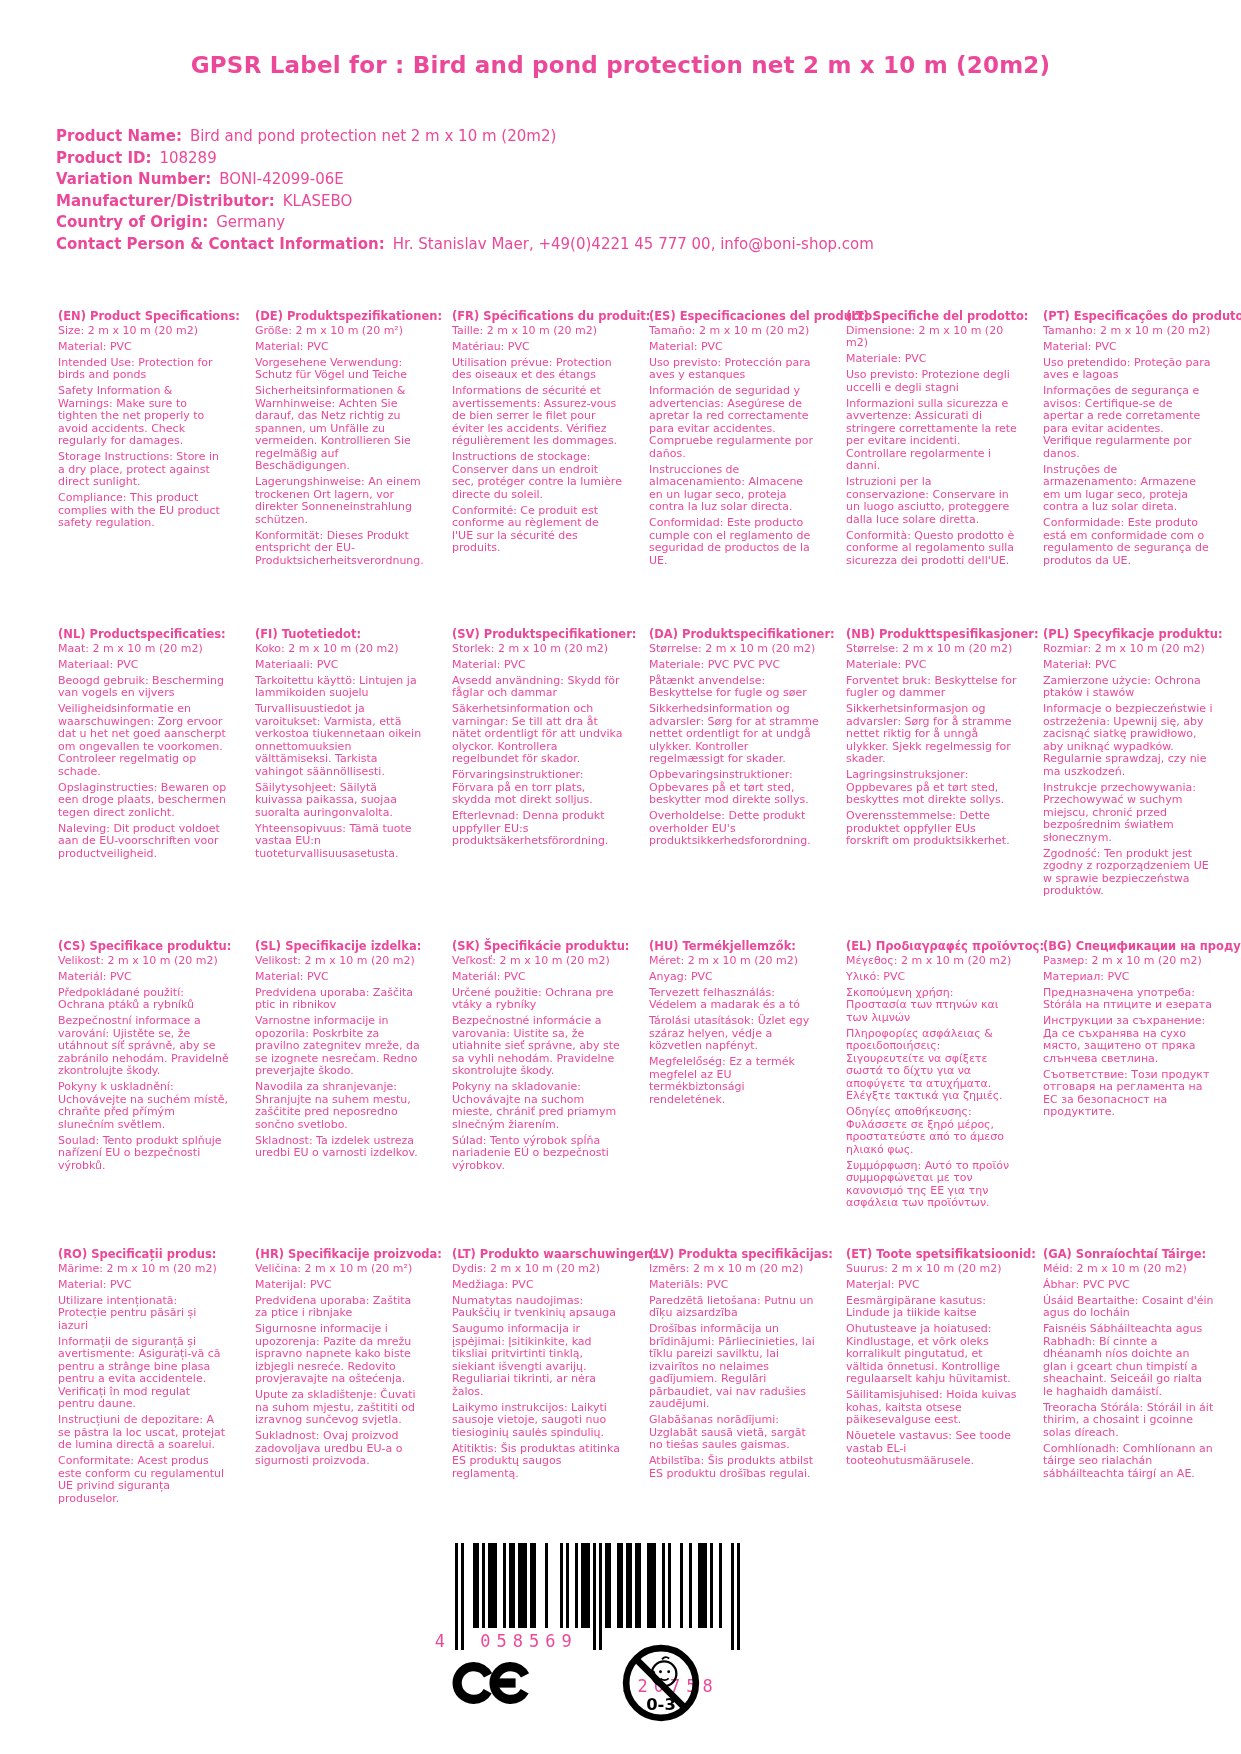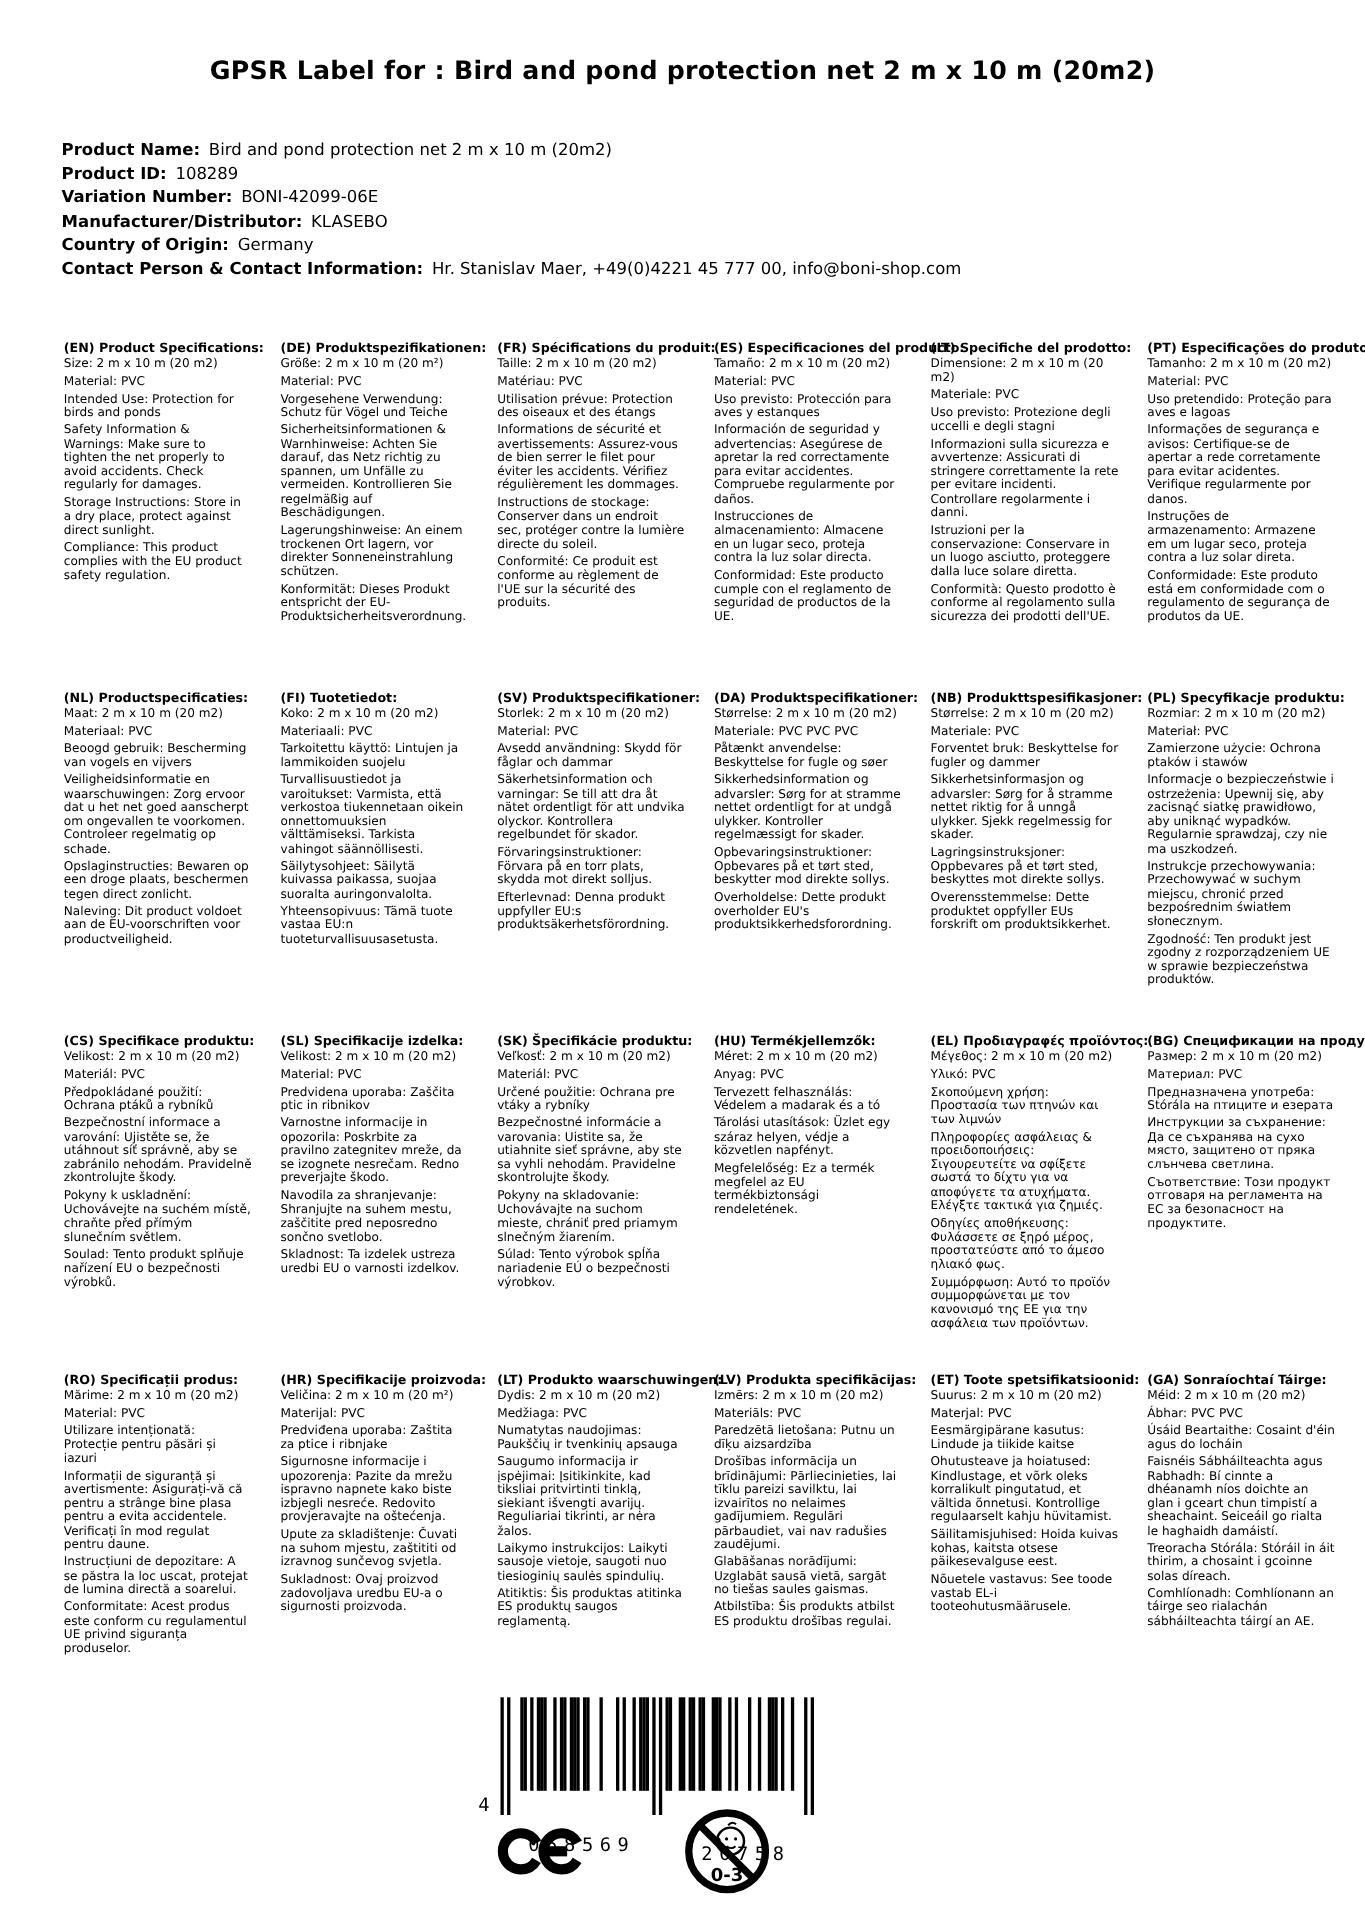--- a/index.html
+++ b/index.html
@@ -1,18 +1,18 @@
 <!DOCTYPE html>
 <html><head>
 <meta charset="utf-8">
 <style>
   html,body { margin:0; padding:0; background:#e9e9e9; }
   .page {
     position:relative; width:1241px; height:1754px; margin:0 auto;
-    background:#ffffff; color:#000000;
+    background:#ffffff; color:#ec4899;
     font-family:"DejaVu Sans", sans-serif;
     overflow:hidden;
   }
   .title {
     position:absolute; top:52px; left:0; right:0;
     text-align:center; font-size:23px; font-weight:bold;
     letter-spacing:0.2px;
   }
   .info {
     position:absolute; left:56px; top:126px;
@@ -36,21 +36,21 @@
   .block p { margin:0 0 3.5px 0; }
 
   .barcode { position:absolute; left:455px; top:1543px; width:285px; height:110px; }
   .bars { position:relative; display:flex; align-items:flex-start; height:107px; }
   .bc-num {
     position:absolute; font-family:"DejaVu Sans Mono", monospace;
     font-size:17px; top:88px; text-align:center; letter-spacing:6px;
     background:#fff;
   }
   .bc-first { left:-30px; width:20px; letter-spacing:0; text-align:right; background:transparent; }
-  .bc-left  { left:10px;  width:128px;margin-top:37px; }
+  .bc-left  { left:10px;  width:128px; }
   .bc-right { left:151px; width:128px;margin-top:45px; }
 
   .ce-mark { position:absolute; left:452px; top:1655px; }
   .age-mark { position:absolute; left:620px; top:1642px; }
 </style>
 </head>
 <body>
 
 <div class="page">
 

